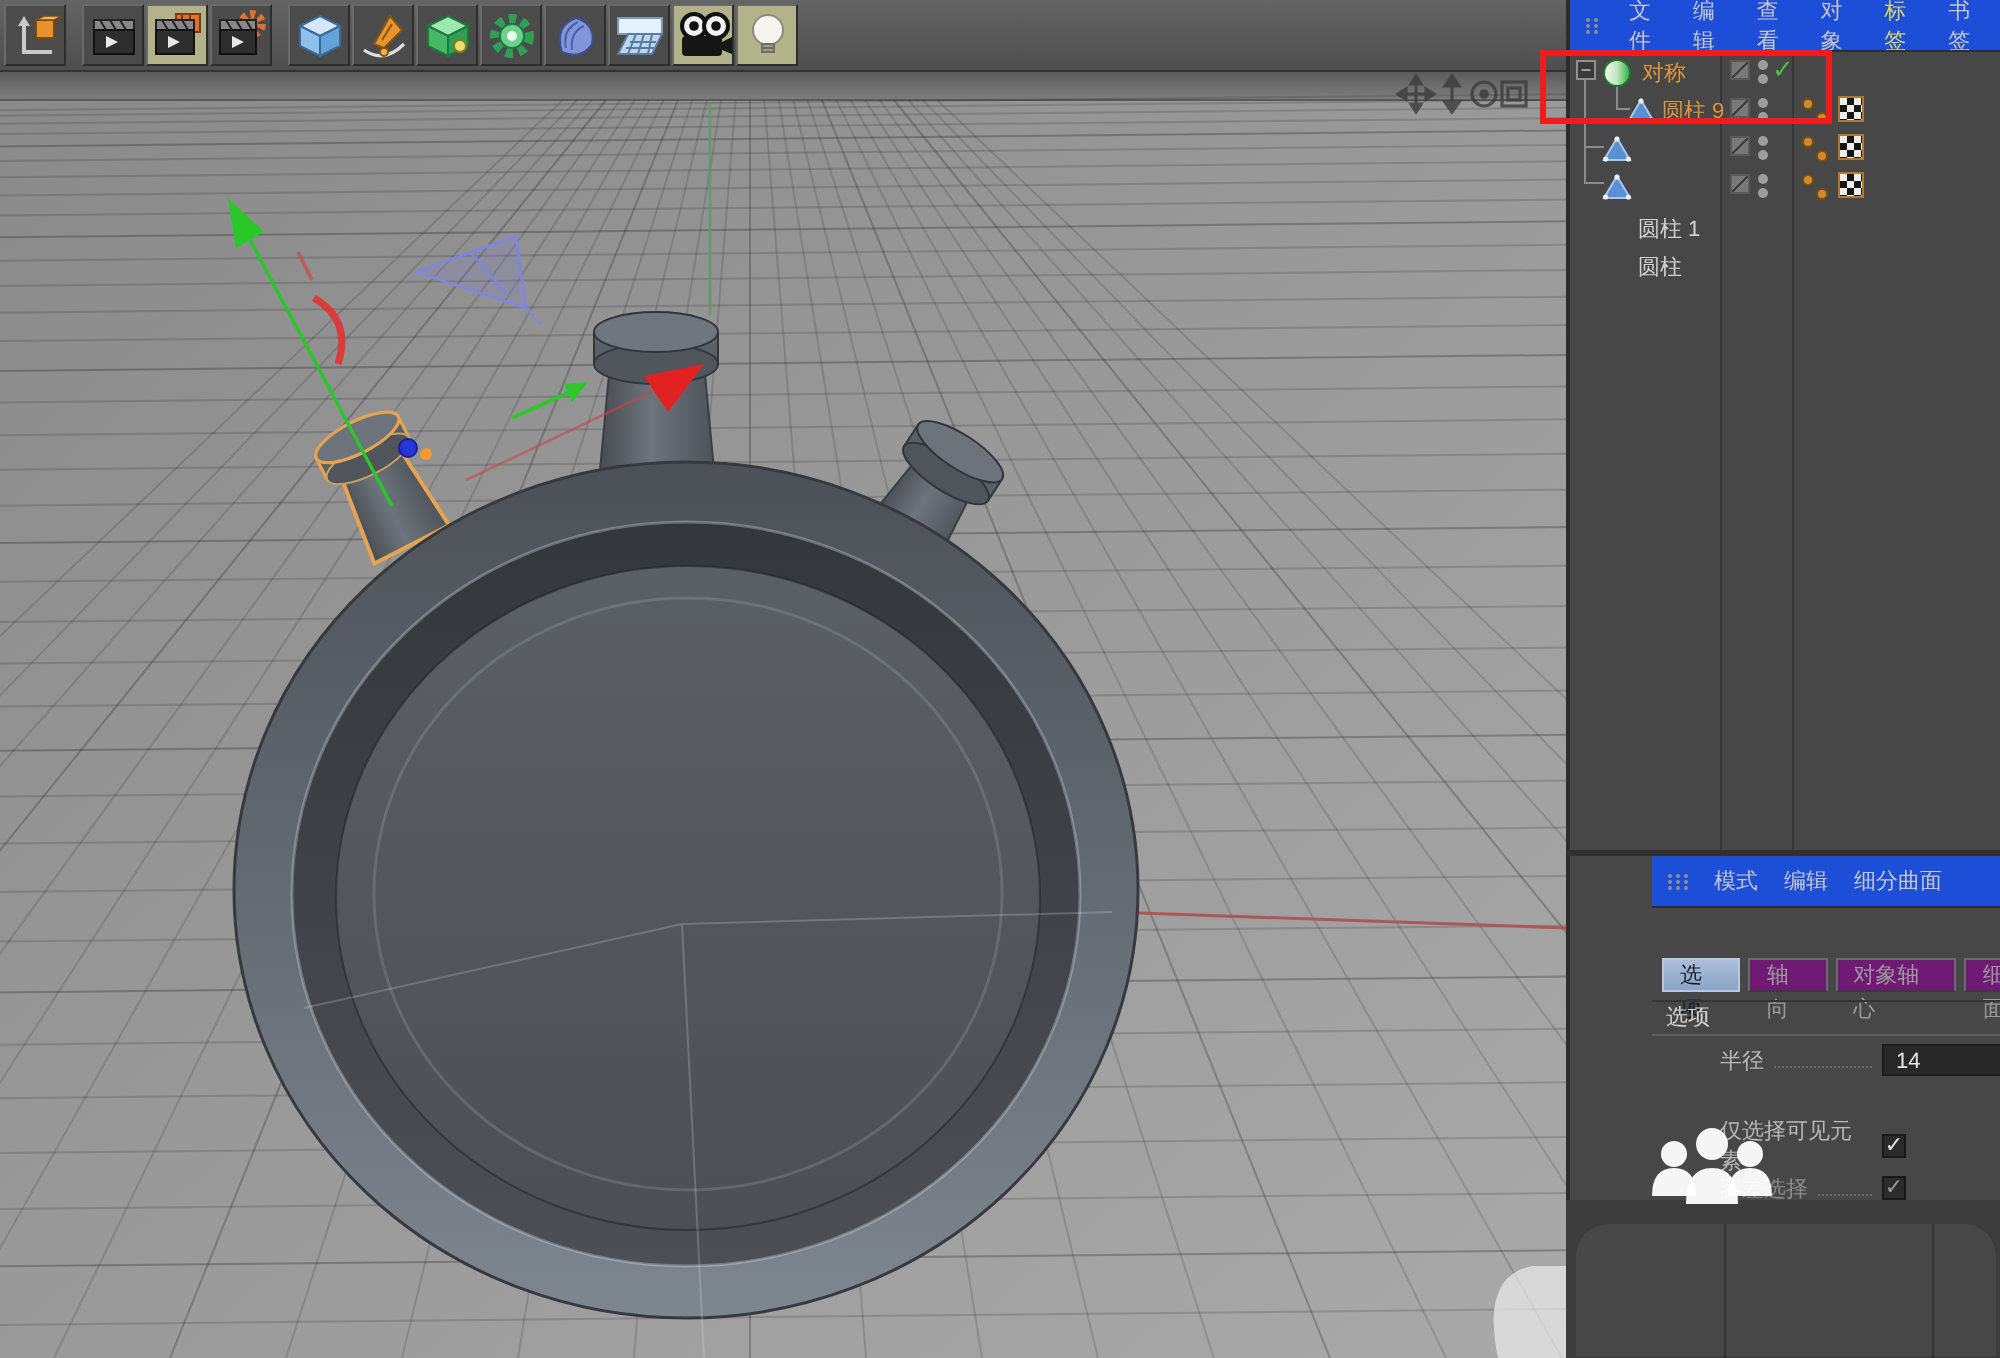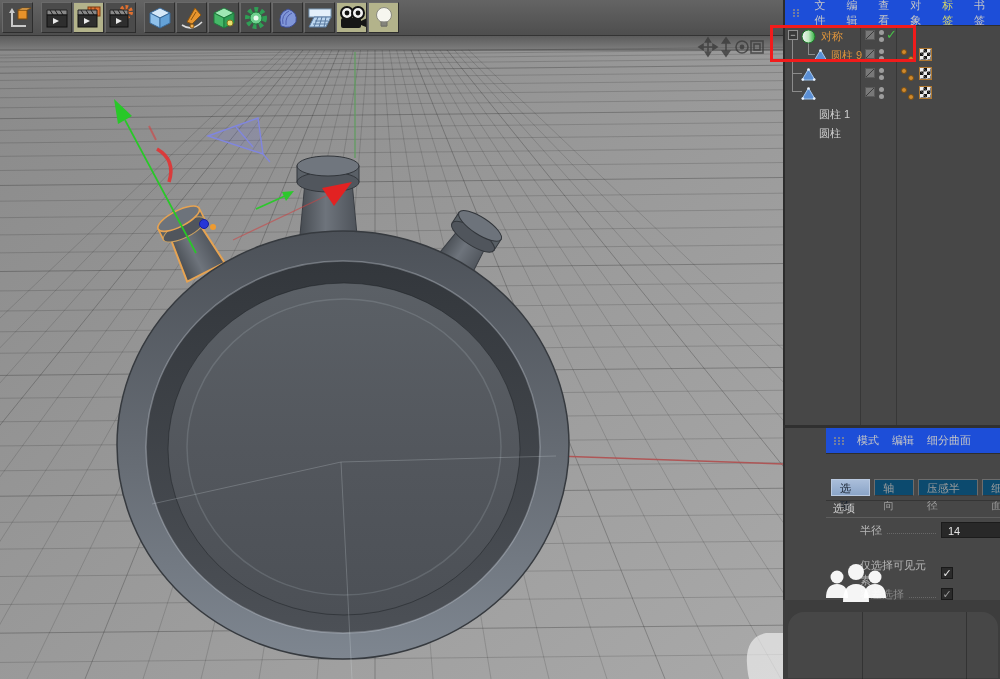--- a/index.html
+++ b/index.html
@@ -40,21 +40,21 @@
      background-size:7px 7px;background-position:0 0,3.5px 3.5px;box-sizing:border-box;}
   .gcheck{position:absolute;left:101px;top:0px;color:#49c049;font-size:13px;font-weight:bold;}
   .colline{position:absolute;top:25px;height:400px;width:1px;background:rgba(0,0,0,0.22);}
 
   
   #am-divider{left:783px;top:425px;width:217px;height:3px;background:#303030;}
   #am{left:783px;top:428px;width:217px;height:251px;margin-left:43px;}
   .toolrow{position:absolute;left:0;top:25px;width:217px;height:24px;display:flex;align-items:center;gap:7px;
            padding-left:6px;box-sizing:border-box;font-size:11px;color:#bcbcbc;}
   .tabs{position:absolute;left:5px;top:51px;display:flex;gap:4px;}
-  .tab{height:17px;padding:0 8px;font-size:11px;line-height:17px;background:#0c4a6e;color:#9b9b9b;
+  .tab{height:17px;padding:0 8px;font-size:11px;line-height:17px;background:#701a75;color:#9b9b9b;
        border:1px solid #6c6c6c;border-bottom-color:#3a3a3a;box-sizing:border-box;}
   .tab.active{background:linear-gradient(#aabeda,#8ba5c8);color:#141e2c;border-color:#b9c9e0;}
   .sechdr{position:absolute;left:0;top:72px;width:217px;height:18px;font-size:11px;color:#d4d4d4;
           padding-left:7px;box-sizing:border-box;border-top:1px solid #353535;}
   .sechdr:after{content:"";position:absolute;left:0;right:0;bottom:0;border-bottom:1px solid #5e5e5e;}
   .fld{position:absolute;left:0;width:217px;height:18px;display:flex;align-items:center;
        padding:0 10px 0 34px;box-sizing:border-box;font-size:11px;color:#b8b8b8;}
   .fld .leader{flex:1;border-bottom:1px dotted #909090;opacity:.45;margin:0 5px 4px 5px;height:10px;}
   .fld .ctrl{width:92px;flex:none;display:flex;align-items:center;}
   .fld.dim{color:#8b8b8b;}
@@ -477,21 +477,21 @@
       </svg>
     <span class="mi">模式</span>
     <span class="mi">编辑</span>
     <span class="mi">细分曲面</span>
   </div>
 
 
   <div class="tabs">
     <div class="tab active">选项</div>
     <div class="tab">轴向</div>
-    <div class="tab">压感半径</div>
+    <div class="tab">对象轴心</div>
     <div class="tab">细分曲面</div>
   </div>
 
   <div class="sechdr">选项</div>
 
   <div class="fld" style="top:93px;">
     <span>半径</span>
     <span class="leader"></span>
     <span class="ctrl">
         <span class="numbox">14</span>

